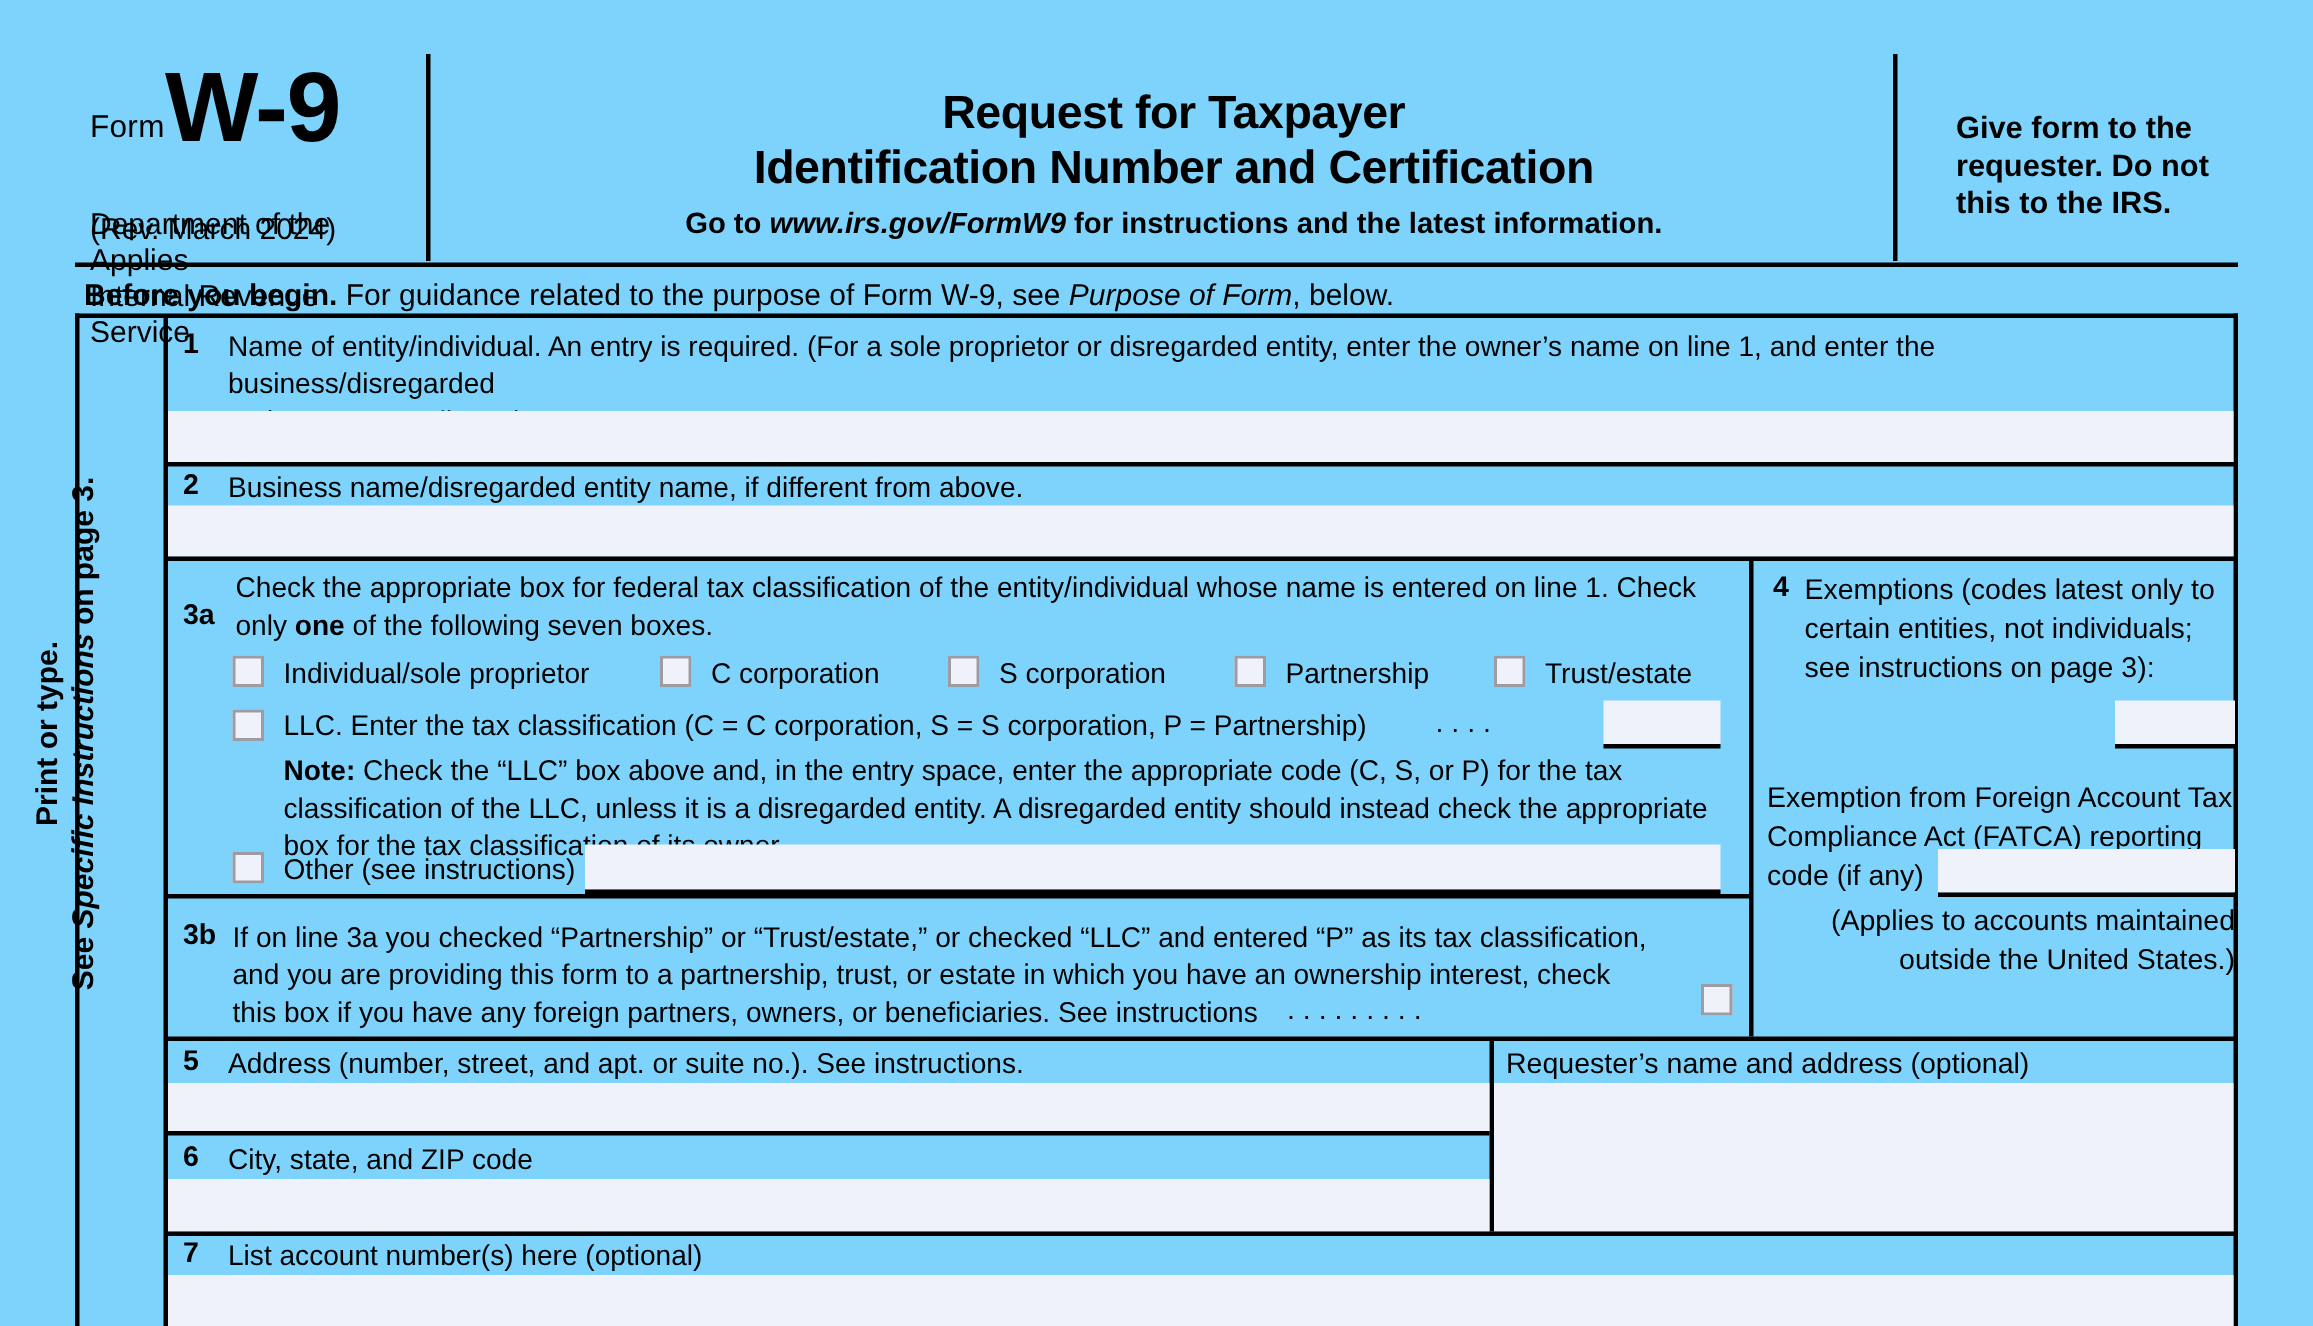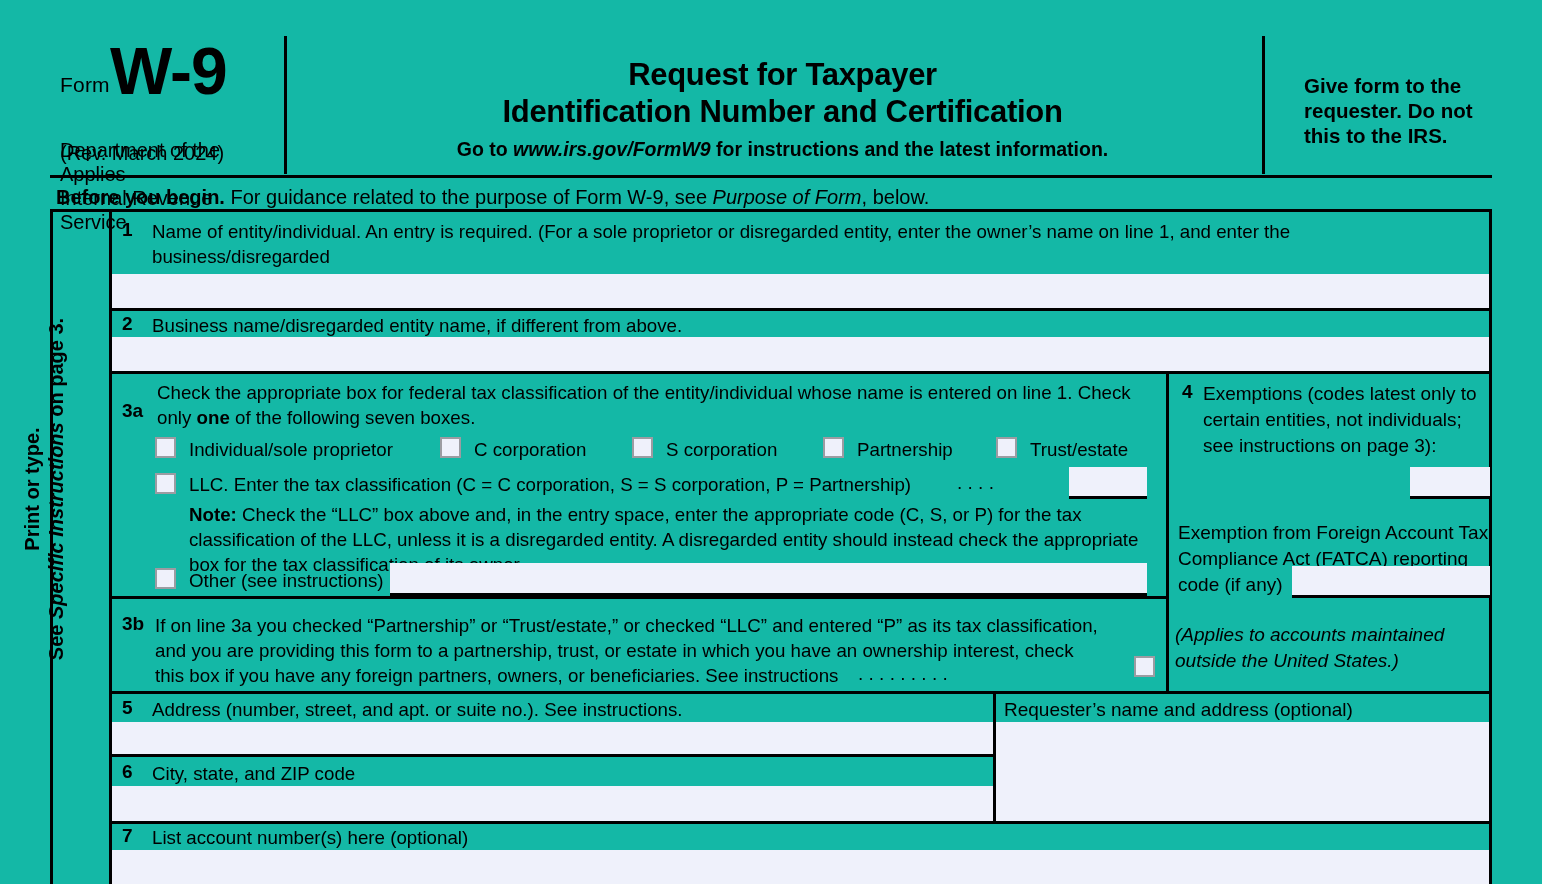--- a/index.html
+++ b/index.html
@@ -10,21 +10,21 @@
   body {
     font-family: "Liberation Sans", sans-serif;
     color: #000000;
     -webkit-font-smoothing: antialiased;
   }
   #page {
     position: relative;
     width: 1542px;
     height: 884px;
     overflow: hidden;
-    background: #14b8a6;
+    background: #7dd3fc;
   }
 
   
   .abs { position: absolute; }
   .fill { background: #eff1fb; }
   .hrule { position: absolute; background: #000000; }
   .vrule { position: absolute; background: #000000; }
 
   
   #hdr {
@@ -301,21 +301,21 @@
   <div class="ul" style="left:1410px; top:496px; width:80px;"></div>
 
   <div class="rowtxt" style="left:1178px; top:520px; width:320px; line-height:26px;">
     <span>Exemption from Foreign Account Tax</span><br>
     <span>Compliance Act (FATCA) reporting</span><br>
     <span>code (if any)</span>
   </div>
   <div class="entrybox" style="left:1292px; top:566px; width:198px; height:29px;"></div>
   <div class="ul" style="left:1292px; top:595px; width:198px;"></div>
 
-  <div class="rowtxt" style="left:1175px; top:622px; width:315px; text-align:left; line-height:26px; font-style:italic;">
+  <div class="rowtxt" style="left:1175px; top:602px; width:315px; text-align:right; line-height:26px; ">
     <span>(Applies to accounts maintained</span><br>
     <span>outside the United States.)</span>
   </div>
 
   <div class="vrule" style="left:993px; top:694px; width:3px; height:127px;"></div>
 
   <div class="rownum" style="left:122px; top:697px;">5</div>
   <div class="rowtxt cnd" style="left:152px; top:697px;">Address (number, street, and apt. or suite no.). See instructions.</div>
   <div class="fill abs" style="left:112px; top:722px; width:881px; height:32px;"></div>
   <div class="hrule" style="left:112px; top:754px; width:881px; height:3px;"></div>

